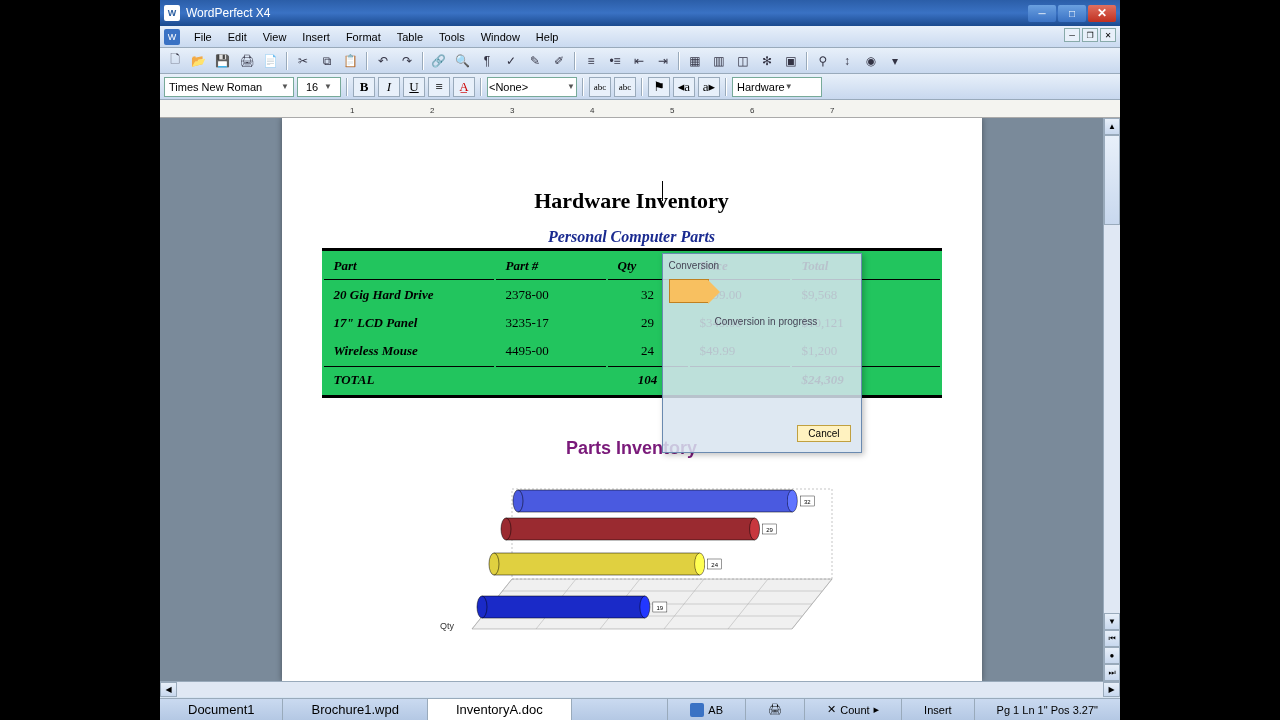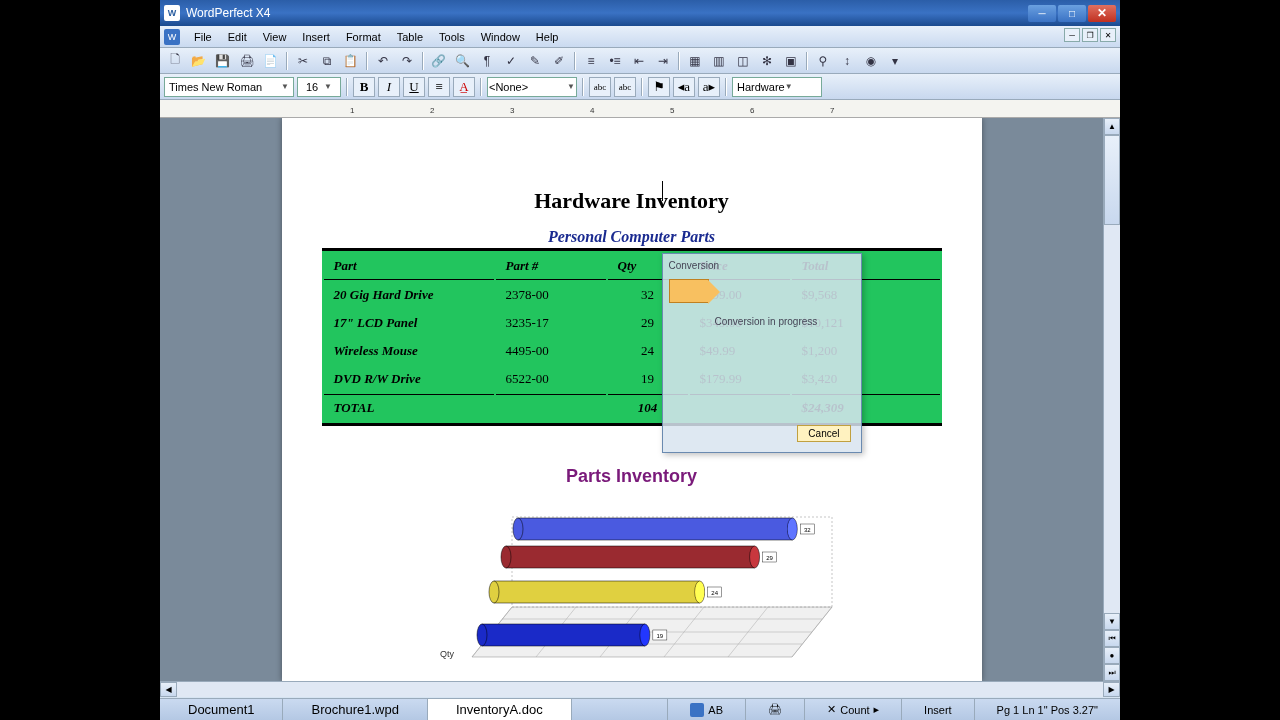--- a/index.html
+++ b/index.html
@@ -239,27 +239,20 @@
           <td class="c">29</td>
           <td>$349.00</td>
           <td>$10,121</td>
         </tr>
         <tr>
           <td class="lbl">Wireless Mouse</td>
           <td>4495-00</td>
           <td class="c">24</td>
           <td>$49.99</td>
           <td>$1,200</td>
-        </tr>
-        <tr>
-          <td class="lbl">DVD R/W Drive</td>
-          <td>6522-00</td>
-          <td class="c">19</td>
-          <td>$179.99</td>
-          <td>$3,420</td>
         </tr>
         <tr class="total">
           <td class="lbl">TOTAL</td>
           <td></td>
           <td class="c">104</td>
           <td></td>
           <td>$24,309</td>
         </tr>
       </tbody>
         </table>

